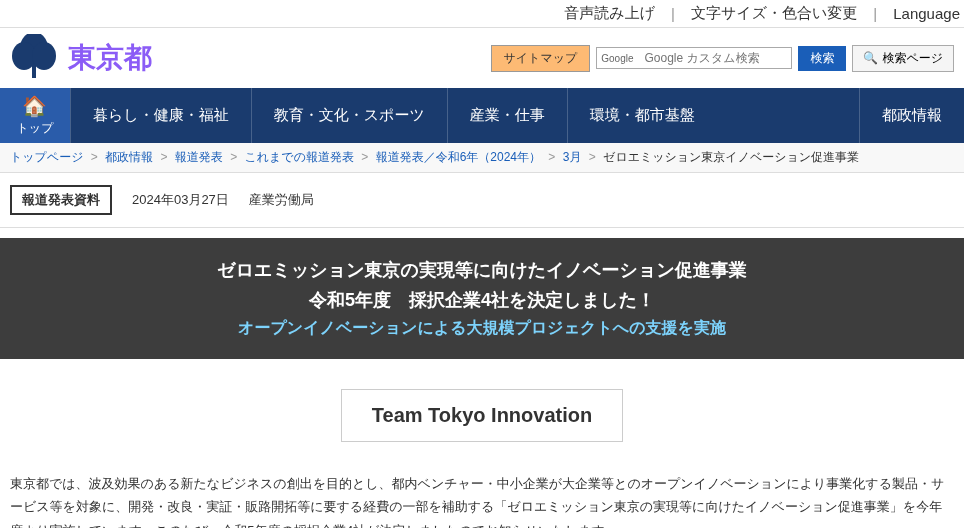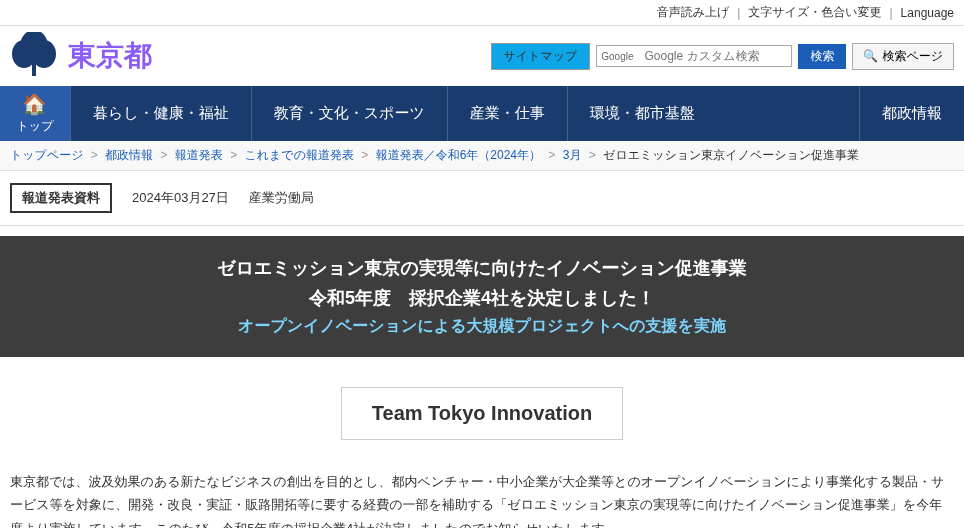--- a/index.html
+++ b/index.html
@@ -3,23 +3,23 @@
   <meta charset="utf-8">
   <style>
     * { margin: 0; padding: 0; box-sizing: border-box; }
     body { font-family: 'Meiryo', 'MS PGothic', sans-serif; font-size: 13px; color: #333; background: #fff; width: 964px; }
 
     
     .top-bar {
       display: flex;
       justify-content: flex-end;
       align-items: center;
-      padding: 4px 10px;
-      font-size: 12px;
-      gap: 8px;
+      padding: 4px 4px;
+      font-size: 15px;
+      gap: 16px;
       border-bottom: 1px solid #ddd;
     }
     .top-bar a { color: #333; text-decoration: none; }
     .top-bar .divider { color: #999; }
 
     
     .header {
       display: flex;
       align-items: center;
       justify-content: space-between;
@@ -50,21 +50,21 @@
       color: #555;
       letter-spacing: 1px;
     }
     .search-area {
       display: flex;
       align-items: center;
       gap: 6px;
     }
     .sitemap-btn {
       border: 1px solid #999;
-      background: #0ea5e9;
+      background: #fdba74;
       padding: 4px 12px;
       font-size: 12px;
       cursor: pointer;
       color: #333;
     }
     .search-box {
       border: 1px solid #aaa;
       padding: 3px 6px;
       font-size: 12px;
       width: 180px;

